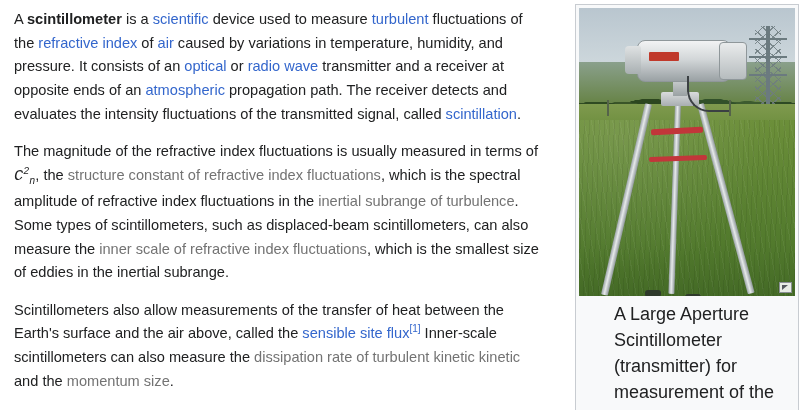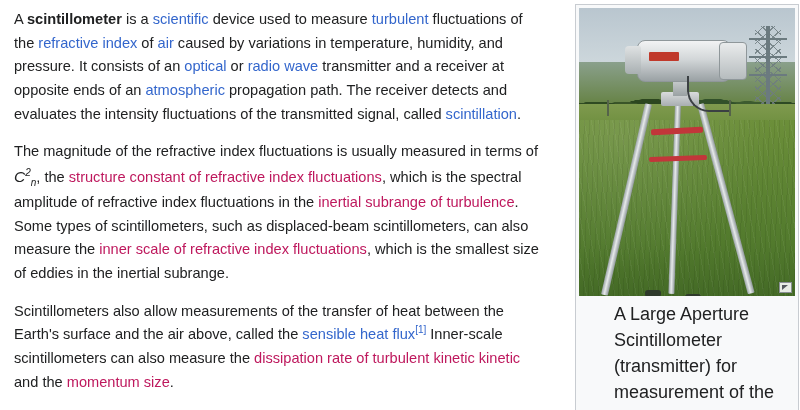--- a/index.html
+++ b/index.html
@@ -36,30 +36,30 @@
   }
   p.para:last-child {
     margin-bottom: 0;
   }
   a.link {
     color: #3366cc;
     text-decoration: none;
     cursor: pointer;
   }
   a.redlink {
-    color: #be185d;
+    color: #737373;
     text-decoration: none;
     cursor: pointer;
   }
   b.term {
     font-weight: bold;
     color: #202122;
   }
   .math {
-    font-family: Liberation Sans, sans-serif;
+    font-family: Liberation Mono, monospace;
     font-style: italic;
     font-size: 15.5px;
     white-space: nowrap;
   }
   .math sub, .math sup {
     font-style: italic;
     font-size: 10px;
   }
   .math .cvar {
     font-style: italic;
@@ -264,21 +264,21 @@
   }
 </style>
 </head>
 <body>
 
 <div id="page">
 
   <div id="article">
     <p class="para" id="p1">A <b class="term">scintillometer</b> is a <a class="link">scientific</a> device used to measure <a class="link">turbulent</a> fluctuations of the <a class="link">refractive index</a> of <a class="link">air</a> caused by variations in temperature, humidity, and pressure. It consists of an <a class="link">optical</a> or <a class="link">radio wave</a> transmitter and a receiver at opposite ends of an <a class="link">atmospheric</a> propagation path. The receiver detects and evaluates the intensity fluctuations of the transmitted signal, called <a class="link">scintillation</a>.</p>
     <p class="para" id="p2">The magnitude of the refractive index fluctuations is usually measured in terms of <span class="math"><span class="cvar">C</span><sup>2</sup><sub>n</sub></span>, the <a class="redlink">structure constant of refractive index fluctuations</a>, which is the spectral amplitude of refractive index fluctuations in the <a class="redlink">inertial subrange of turbulence</a>. Some types of scintillometers, such as displaced-beam scintillometers, can also measure the <a class="redlink">inner scale of refractive index fluctuations</a>, which is the smallest size of eddies in the inertial subrange.</p>
-    <p class="para" id="p3">Scintillometers also allow measurements of the transfer of heat between the Earth's surface and the air above, called the <a class="link">sensible heat flux</a><sup class="refmark"><a>[1]</a></sup> Inner-scale scintillometers can also measure the <a class="redlink">dissipation rate of turbulent kinetic kinetic</a> and the <a class="redlink">momentum size</a>.</p>
+    <p class="para" id="p3">Scintillometers also allow measurements of the transfer of heat between the Earth's surface and the air above, called the <a class="link">sensible site flux</a><sup class="refmark"><a>[1]</a></sup> Inner-scale scintillometers can also measure the <a class="redlink">dissipation rate of turbulent kinetic kinetic</a> and the <a class="redlink">momentum size</a>.</p>
   </div>
 
   <div id="thumb">
     <div id="thumb-image">
       <div class="sky"></div>
       <div class="treeline"></div>
       <div class="pylon"></div>
       <div class="pylon-arm" style="top:30px;"></div>
       <div class="pylon-arm" style="top:48px;"></div>
       <div class="pylon-arm" style="top:66px;"></div>

